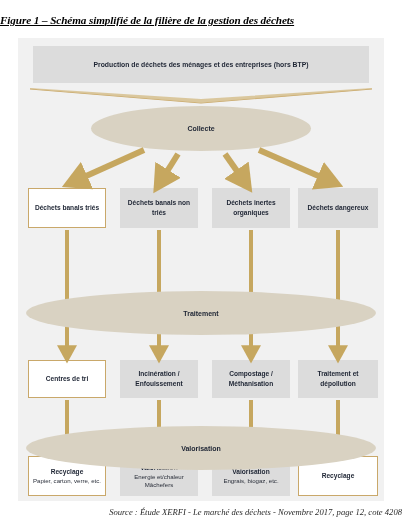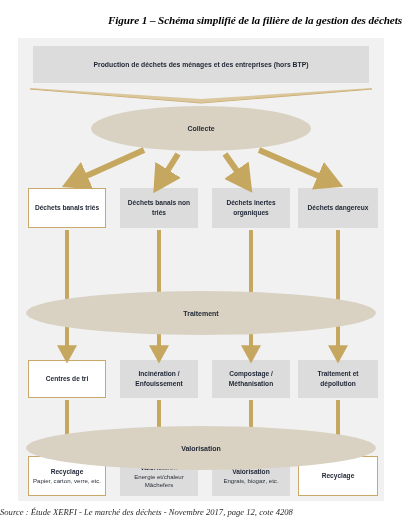--- a/index.html
+++ b/index.html
@@ -14,27 +14,28 @@
     font-family: "Liberation Sans", sans-serif;
     position: relative;
   }
 
   
   #figure-title {
     position: absolute;
     left: 0;
     top: 14px;
     width: 402px;
-    text-align: right;
+    text-align: left;
     font-family: "Liberation Serif", serif;
     font-weight: bold;
     font-style: italic;
     font-size: 11.2px;
     color: #000000;
     letter-spacing: -0.1px;
+    text-decoration: underline;
   }
 
   
   #diagram-canvas {
     position: absolute;
     left: 18px;
     top: 38px;
     width: 366px;
     height: 463px;
     background: #f1f1f1;
@@ -165,21 +166,21 @@
     margin-top: 0.5px;
   }
   #arrow-layer-back { z-index: 1; }
 
   
   #source-caption {
     position: absolute;
     left: 0;
     top: 507px;
     width: 402px;
-    text-align: left;
+    text-align: right;
     font-family: "Liberation Serif", serif;
     font-style: italic;
     font-size: 8.6px;
     color: #2b2b2b;
   }
 </style>
 </head>
 <body>
 
 <div id="figure-title">Figure 1 – Schéma simplifié de la filière de la gestion des déchets</div>

